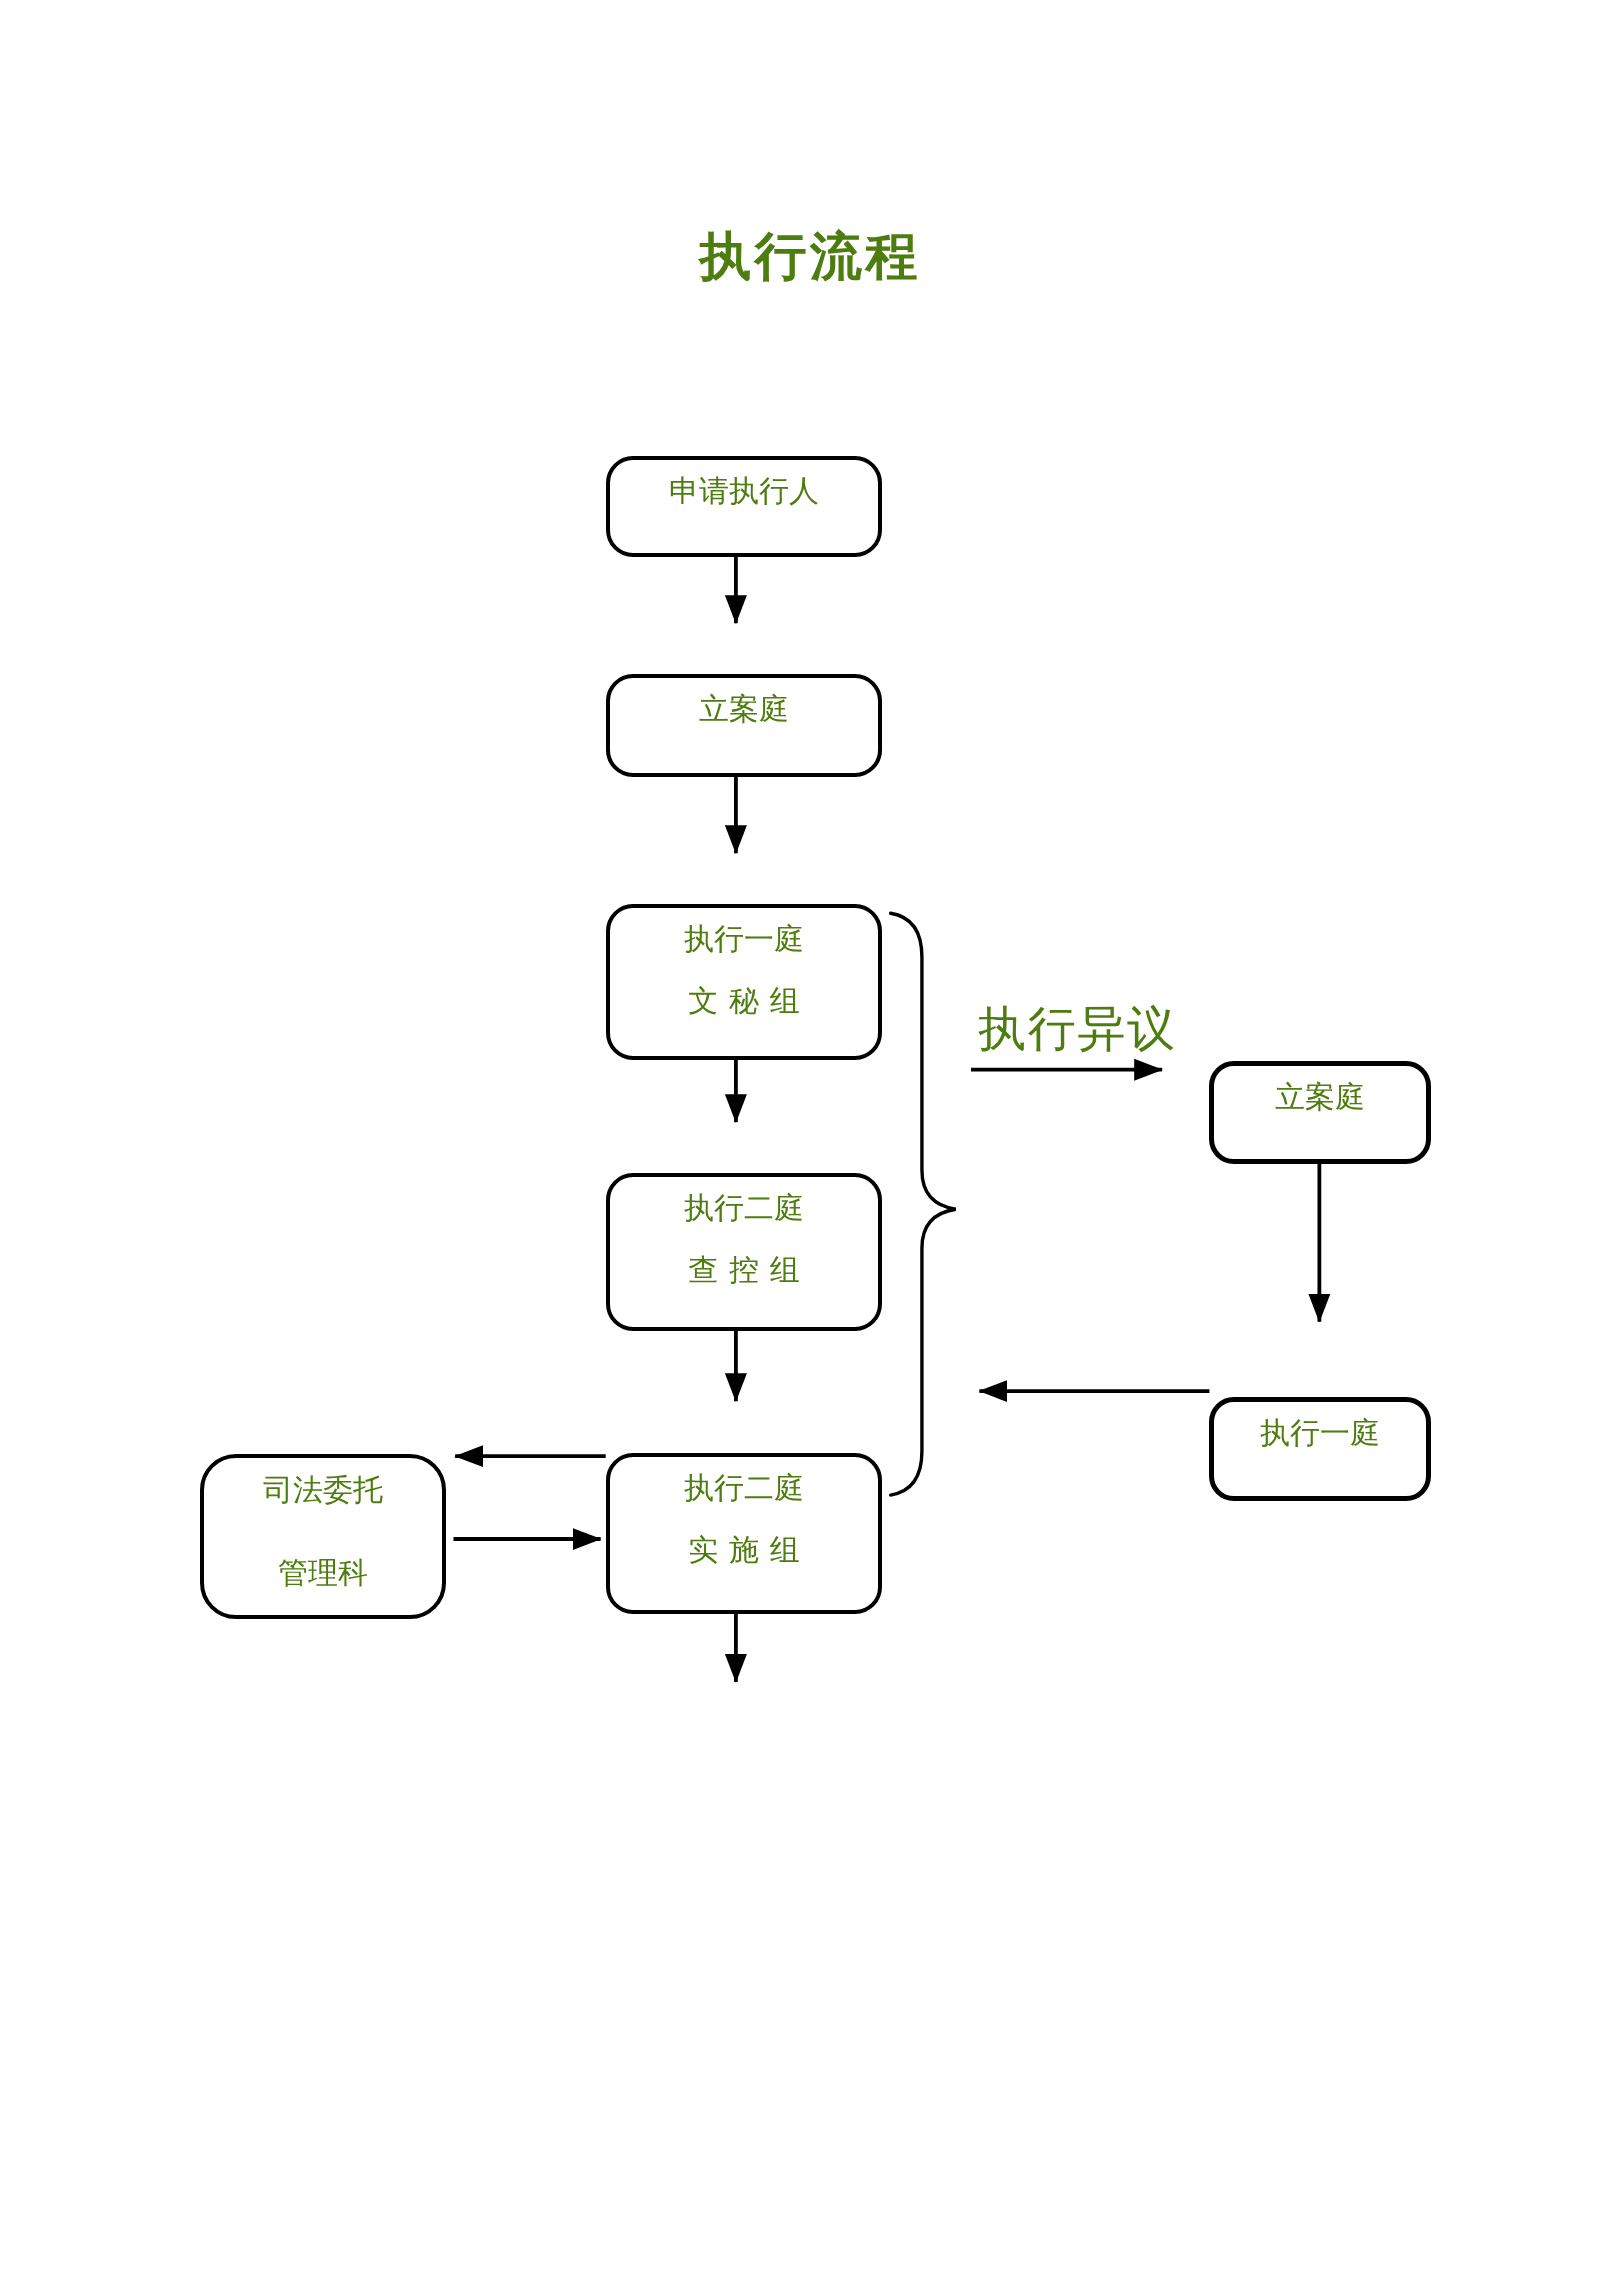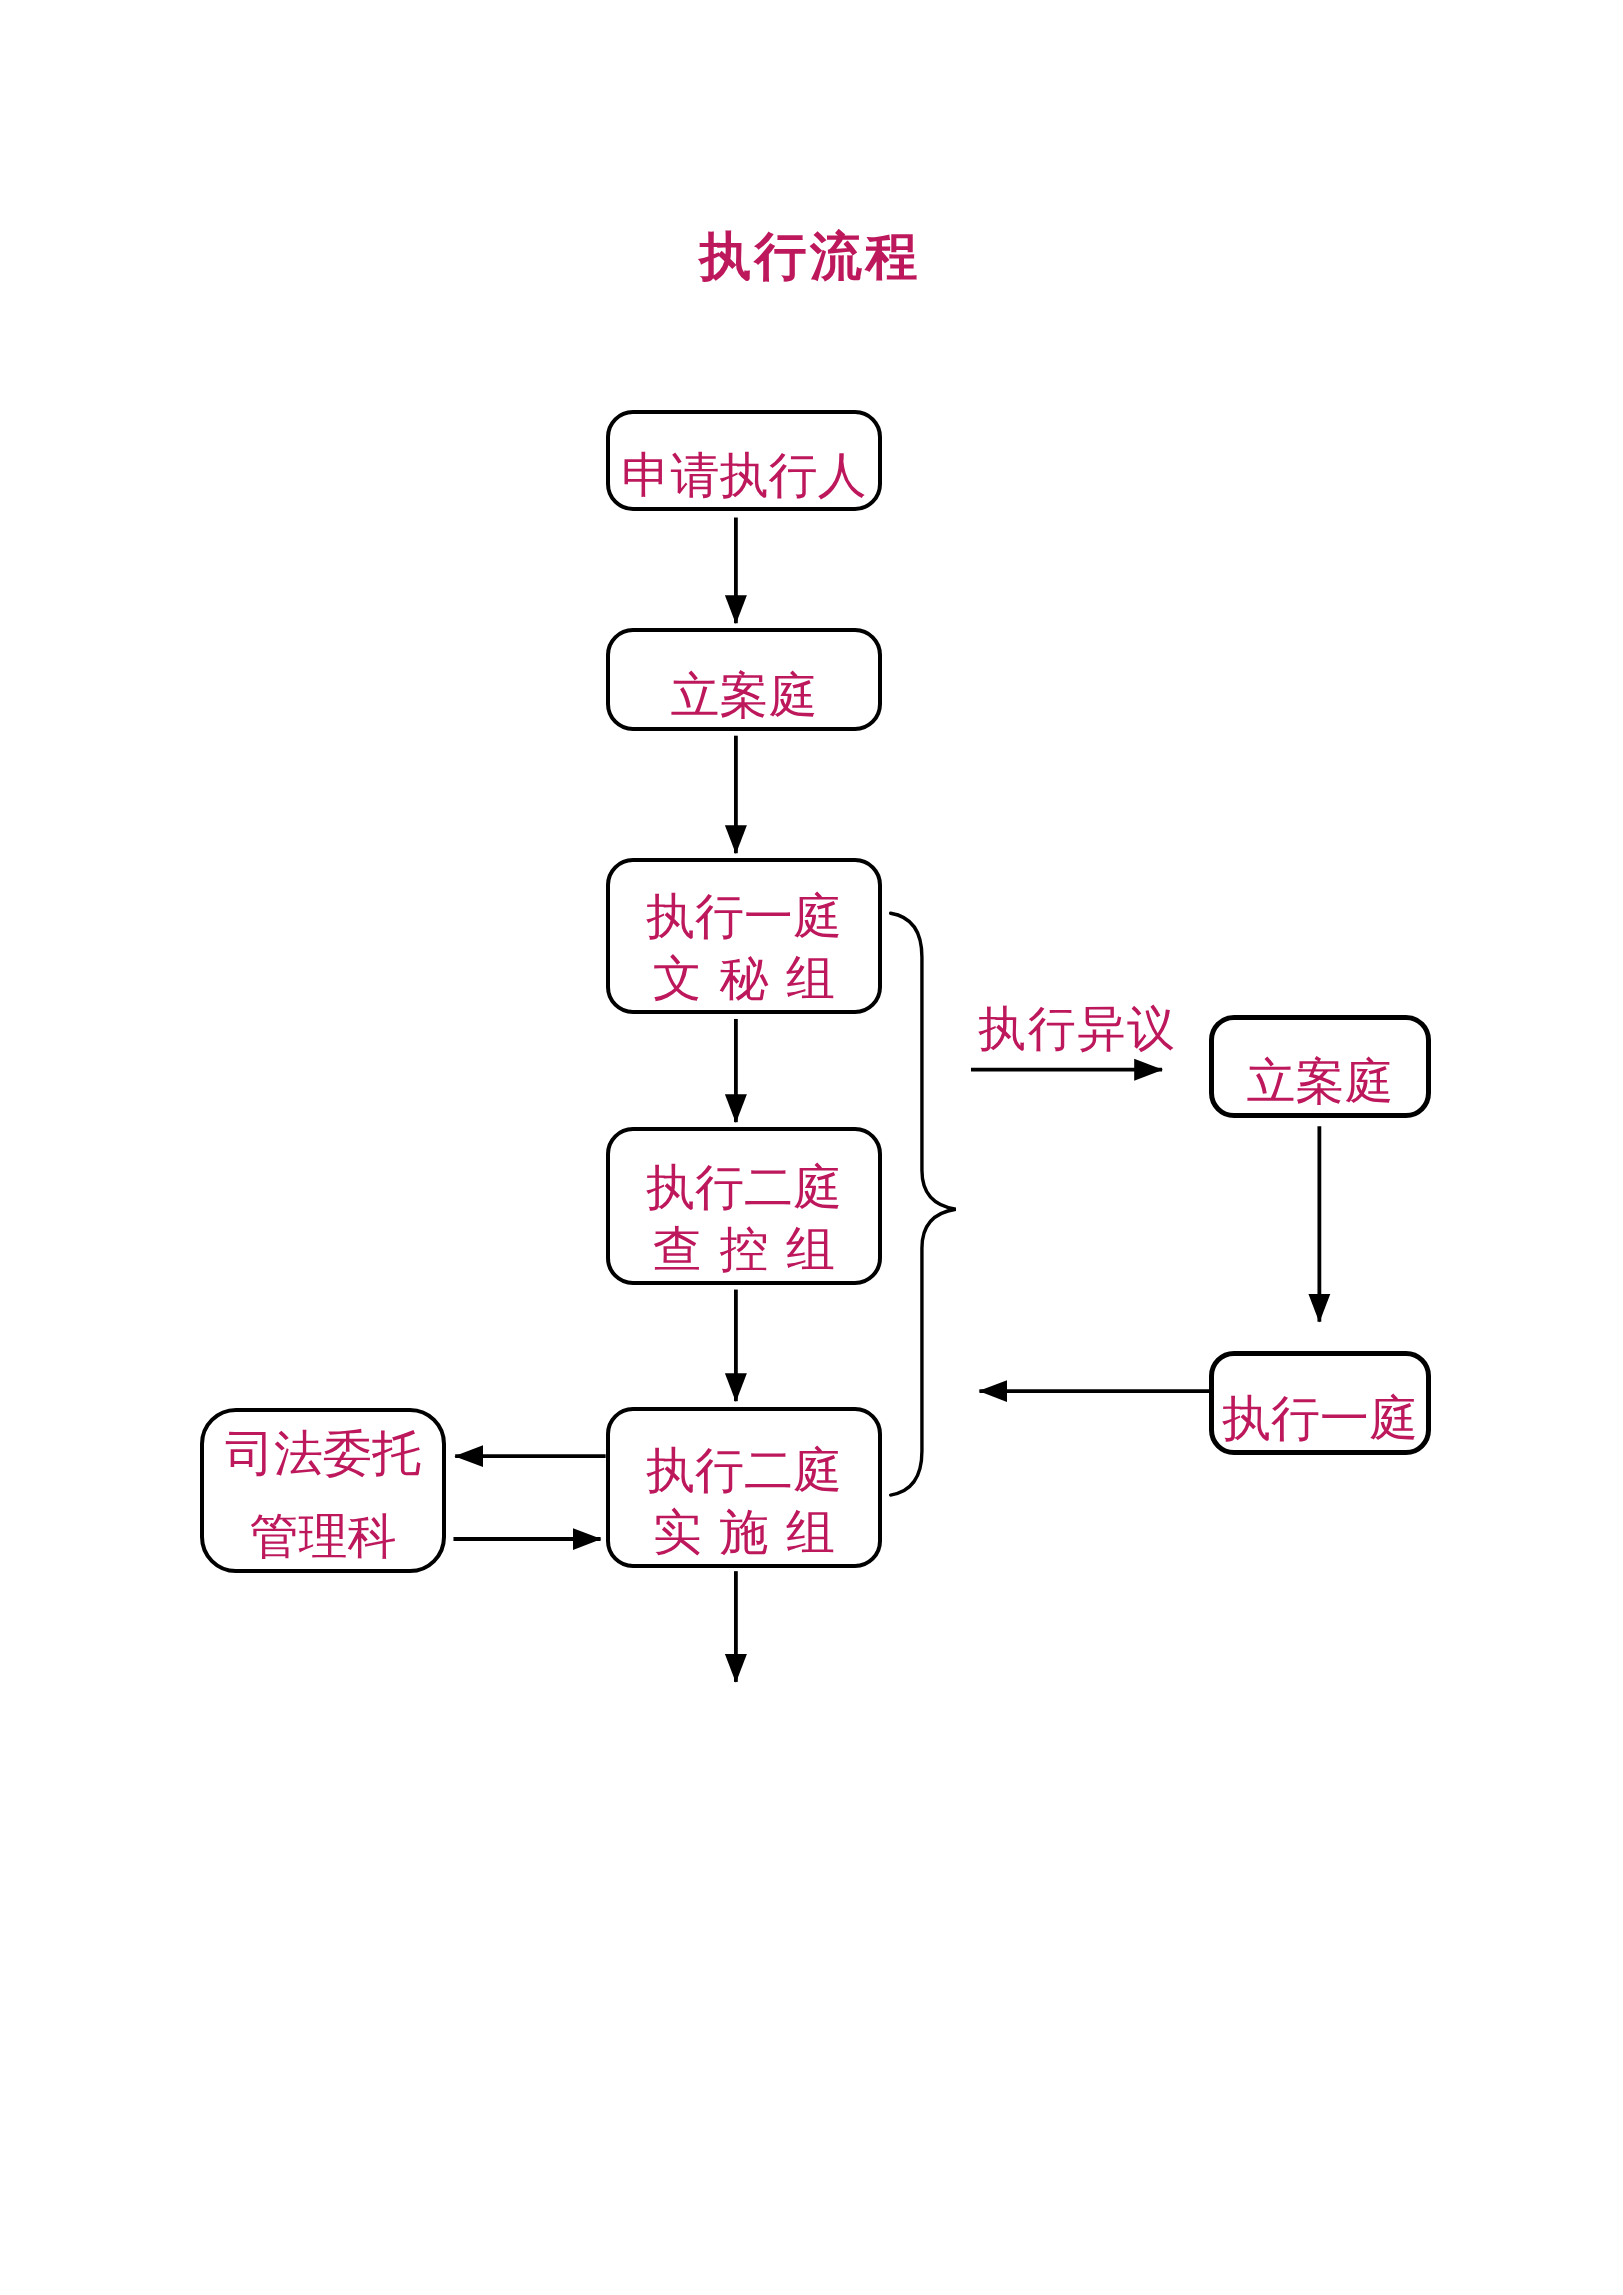--- a/index.html
+++ b/index.html
@@ -7,21 +7,21 @@
     padding: 0;
     background: #ffffff;
   }
   .page {
     position: relative;
     width: 1549px;
     height: 2295px;
     background: #ffffff;
     overflow: hidden;
     font-family: "Liberation Serif", "DejaVu Serif", serif;
-    color: #be185d;
+    color: #4d7c0f;
   }
   .diagram-title {
     position: absolute;
     left: 810px;
     top: 222px;
     transform: translateX(-50%);
     font-family: "DejaVu Sans", "Liberation Sans", sans-serif;
     font-weight: bold;
     font-size: 52px;
     line-height: 68px;
@@ -30,25 +30,26 @@
   }
   .node {
     position: absolute;
     box-sizing: border-box;
     border: 4.2px solid #000000;
     border-radius: 27px;
     background: #ffffff;
     display: flex;
     flex-direction: column;
     align-items: center;
-    justify-content: flex-end;
-    font-size: 49px;
+    justify-content: flex-start;
+    font-size: 30px;
     line-height: 62px;
     text-align: center;
     white-space: nowrap;
+    margin-top: 46px;
   }
   .node.right-col { border-width: 5px; border-radius: 25px; }
   .node.left-box  { border-radius: 36px; line-height: 64px; }
   .spaced {
     letter-spacing: 0.36em;
     margin-left: 0.36em;
   }
   .edge-label {
     position: absolute;
     font-size: 48px;

